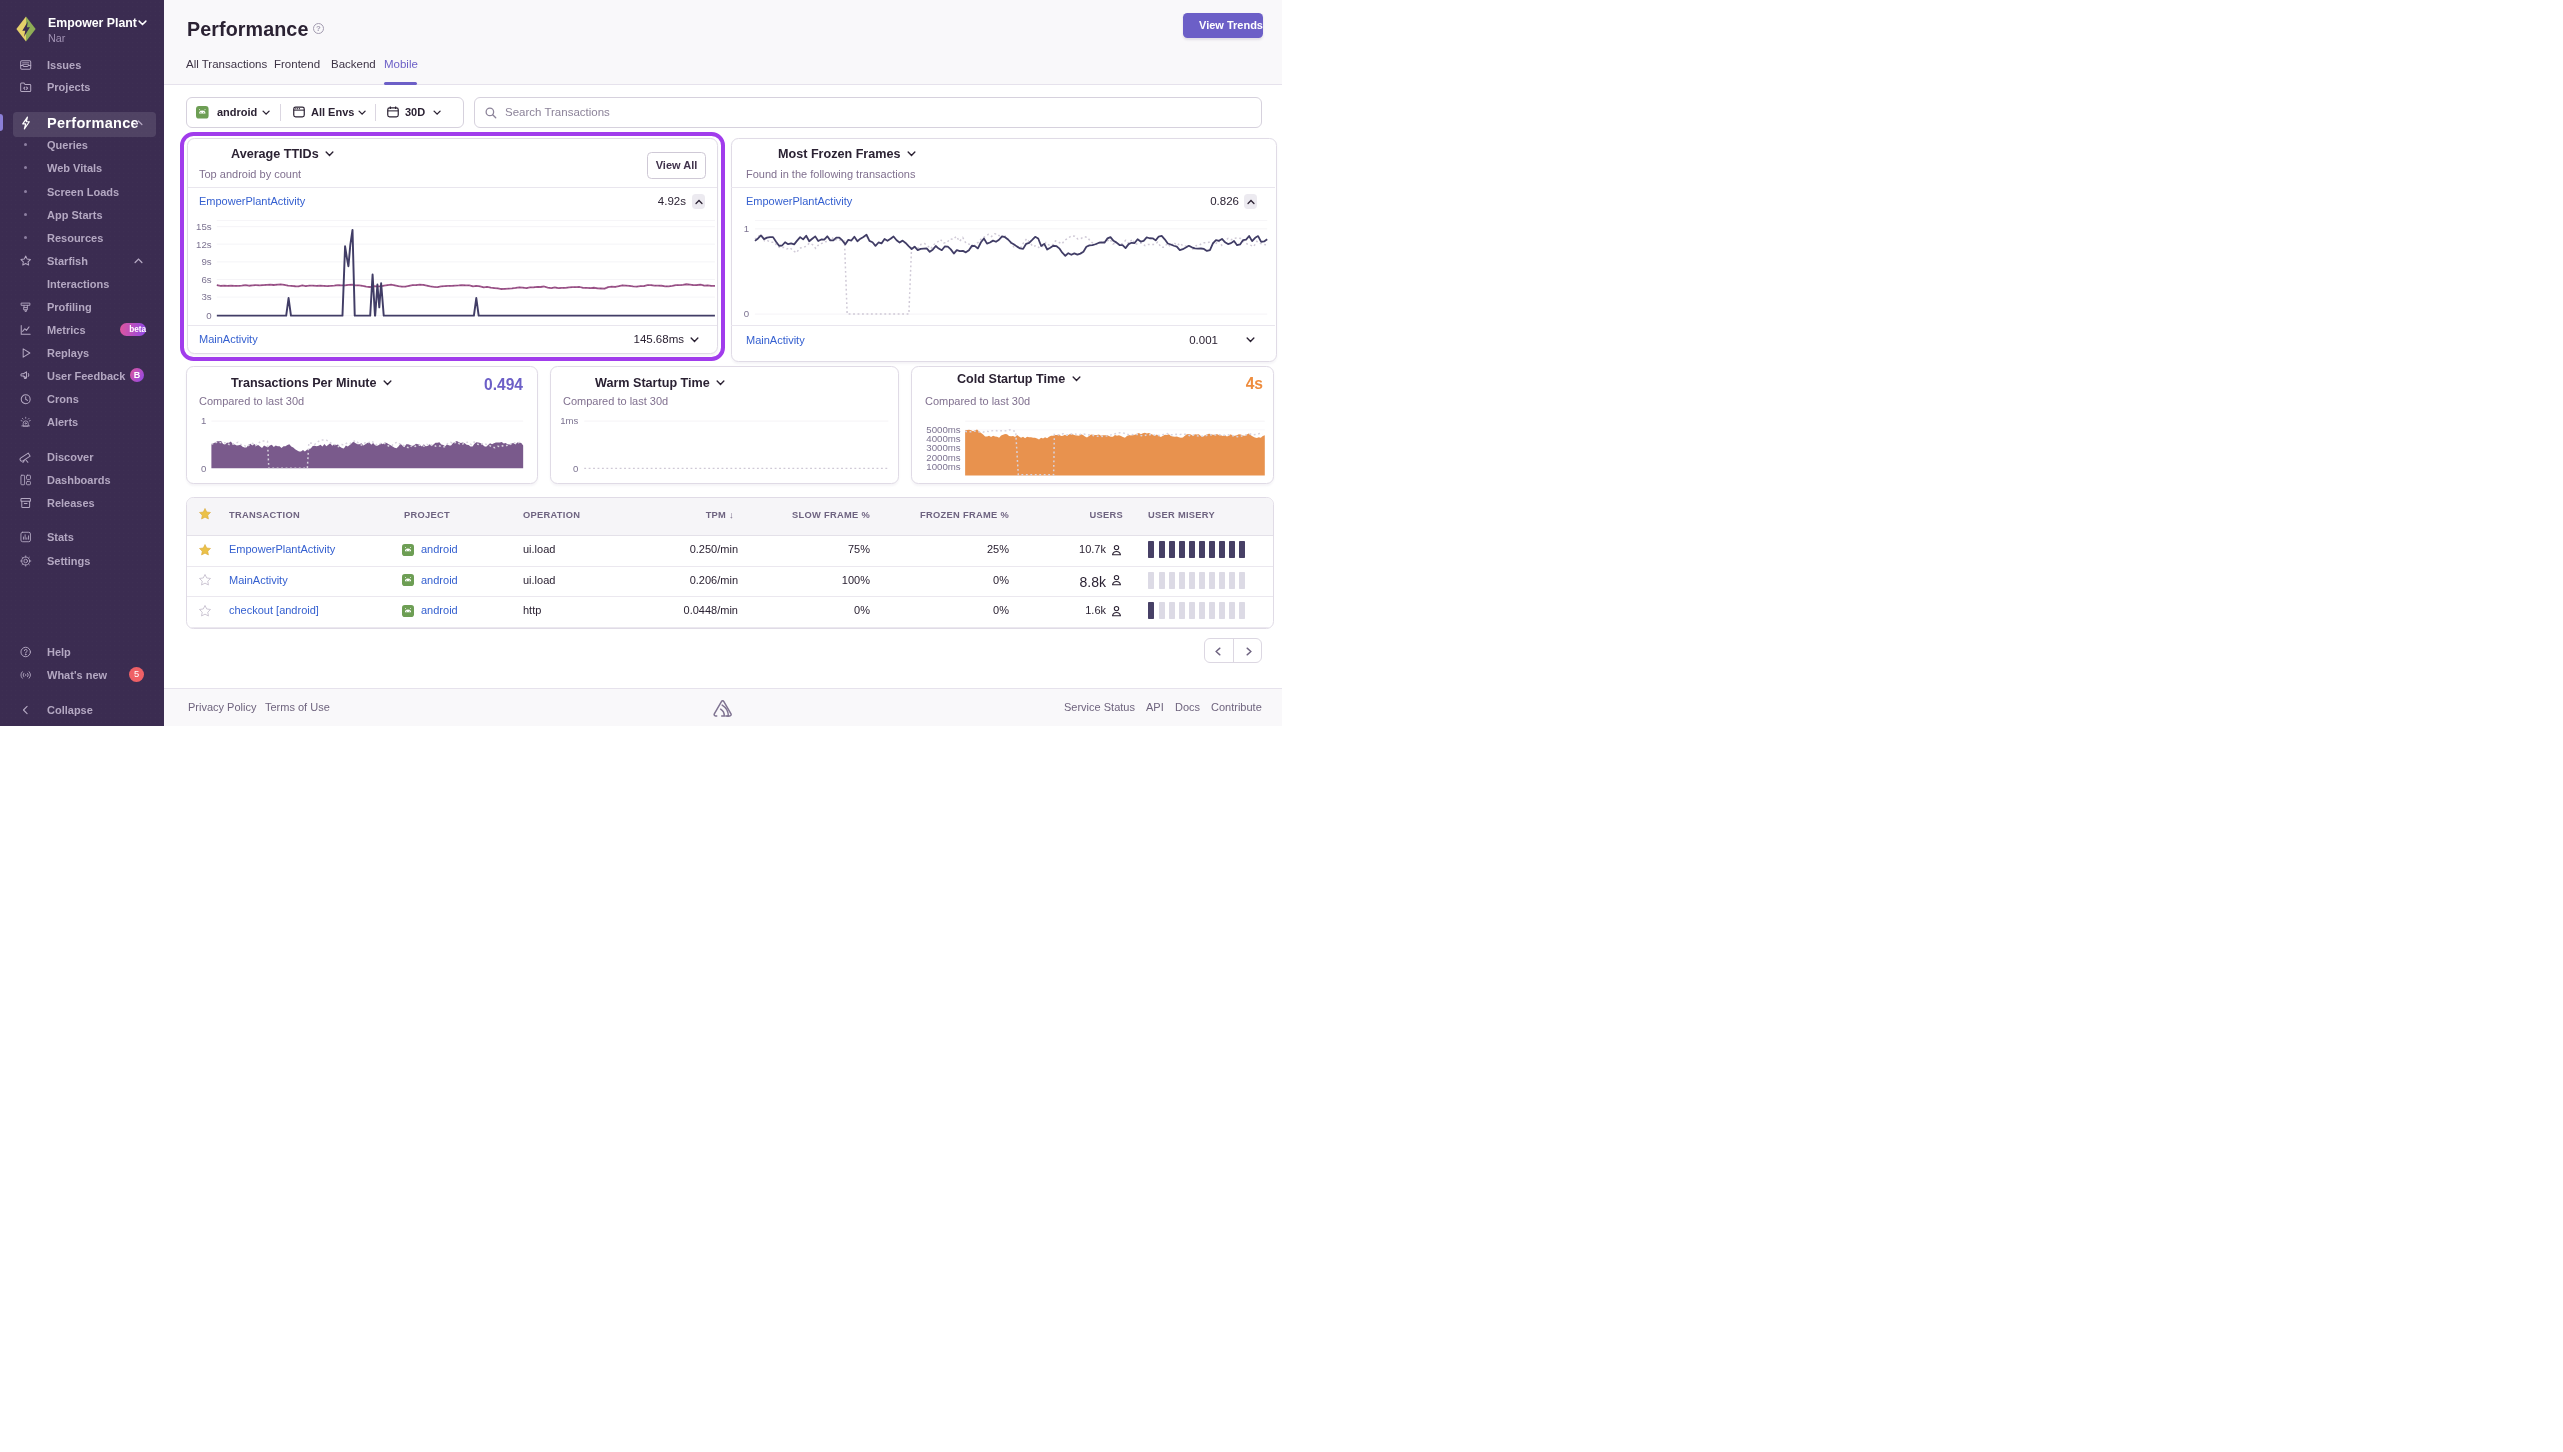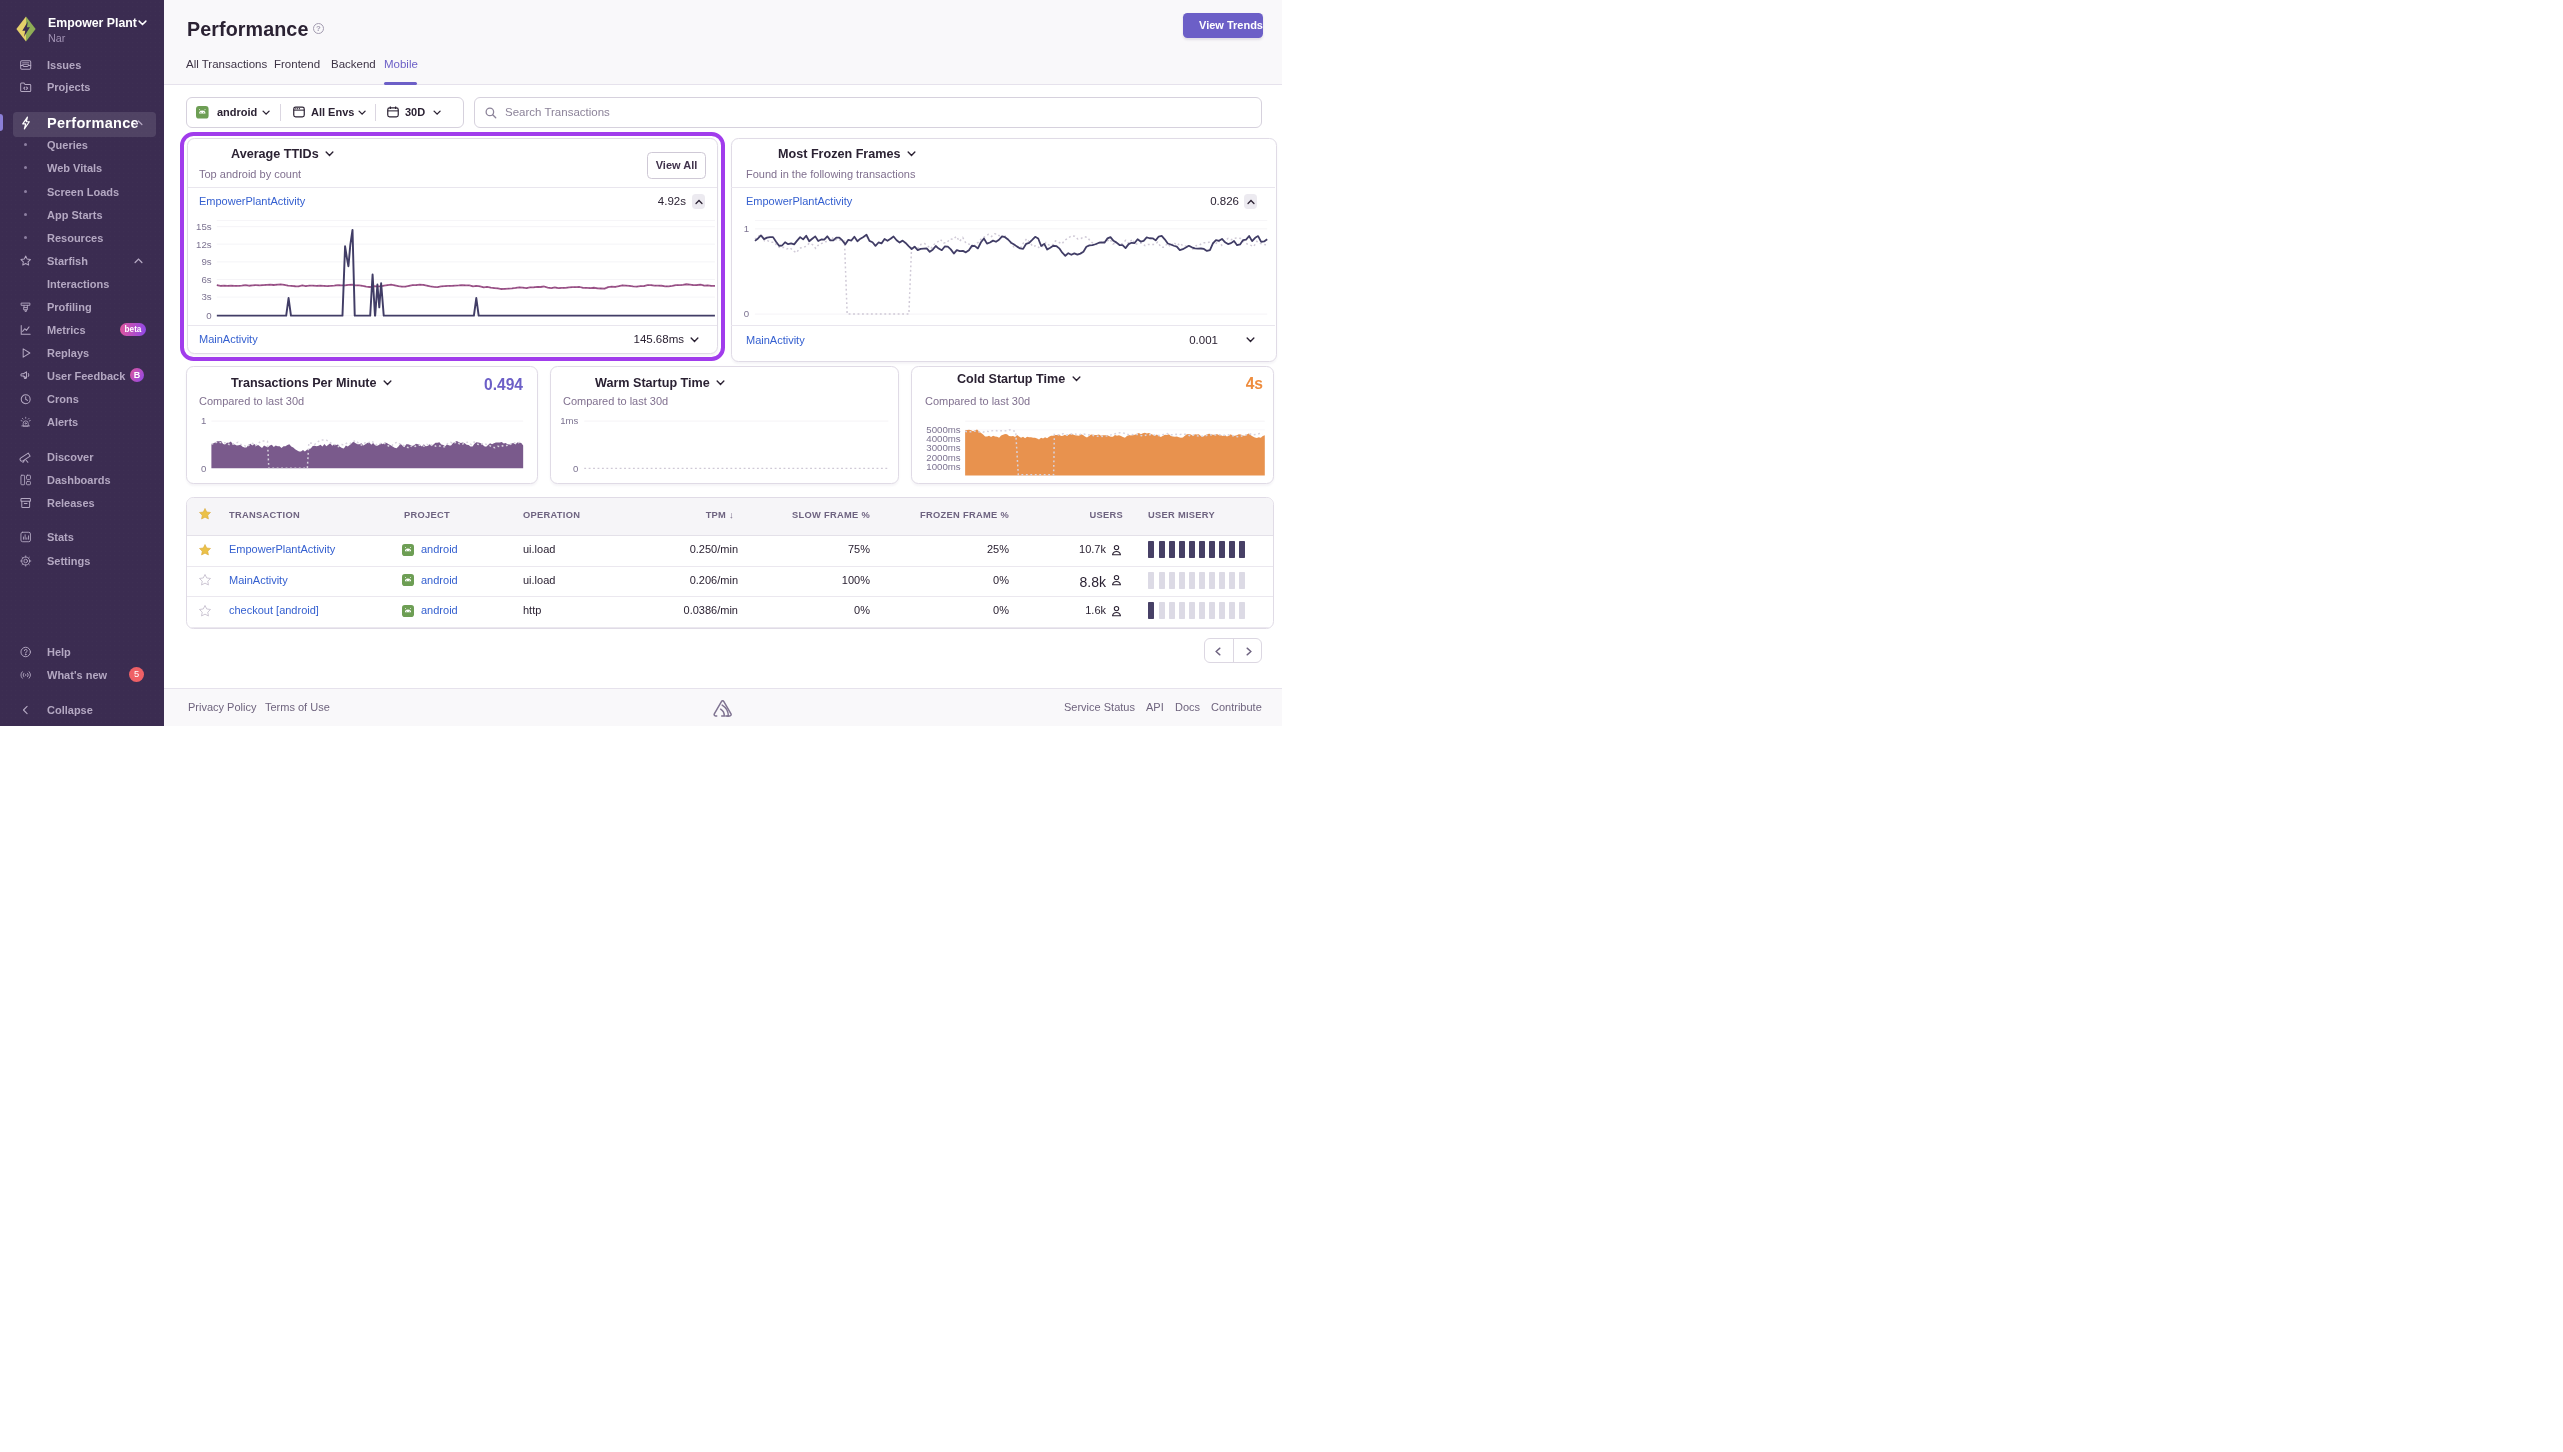--- a/index.html
+++ b/index.html
@@ -13,21 +13,21 @@
 .sb-title { position:absolute; left:48px; top:16.4px; color:#fff; font-size:12.3px; font-weight:bold; white-space:nowrap; }
 .sb-sub { position:absolute; left:48px; top:32px; color:#a192b3; font-size:10.8px; }
 .sb-item { position:absolute; left:0; width:164px; height:23px; }
 .sb-item .ico { position:absolute; left:19.3px; top:50%; transform:translateY(-50%); width:13.4px; height:13.4px; }
 .sb-item .lbl { position:absolute; left:47px; top:50%; transform:translateY(-50%); color:#b4a8c2; font-size:11px; white-space:nowrap;font-weight:bold; }
 .sb-item .dot { position:absolute; left:24px; top:50%; width:3px; height:3px; margin-top:-1.5px; border-radius:50%; background:#8d7fa1; }
 .sb-item .chev { position:absolute; right:21px; top:50%; transform:translateY(-50%); }
 .sb-active { position:absolute; left:12.6px; width:143px; height:25px; background:rgba(255,255,255,0.11); border-radius:3.7px; }
 .sb-accent { position:absolute; left:0; width:3px; height:17px; border-radius:0 3px 3px 0; background:#8b7fd7; }
 .badge-beta { position:absolute; left:120px; width:26px; height:13.4px; border-radius:6.7px; background:linear-gradient(95deg,#e0569d,#8e48e8);
-  color:#fff; font-size:8.2px; font-weight:bold; text-align:center; line-height:13.4px; }
+  color:#fff; font-size:8.2px; font-weight:bold; text-align:right; line-height:13.4px; }
 .badge-b { position:absolute; left:130px; width:14px; height:14px; border-radius:50%; background:linear-gradient(120deg,#e0569d,#8e48e8);
   color:#fff; font-size:9px; font-weight:bold; text-align:center; line-height:14px; }
 .badge-5 { position:absolute; left:129px; width:15px; height:15px; border-radius:50%; background:#ef6066;
   color:#fff; font-size:9.3px; text-align:center; line-height:15px; }
 
 
 #hdrband { position:absolute; left:164px; top:0; width:1118px; height:85px; background:#f9f8fa; border-bottom:0.7px solid #e6e2ec; }
 #ptitle { position:absolute; left:187px; top:18px; font-size:19.7px; font-weight:bold; color:#2b2233; letter-spacing:0.1px; }
 #phelp { position:absolute; left:313px; top:23px; width:11px; height:11px; border:1.1px solid #a39cb0; border-radius:50%;
   color:#a39cb0; font-size:7.8px; font-weight:bold; text-align:center; line-height:9.3px; }
@@ -525,21 +525,21 @@
 <svg class="abs" style="left:402px;top:605px" width="12" height="12" viewBox="0 0 17 17">
       <rect width="17" height="17" rx="4" fill="#6d9e54"></rect>
       <path d="M4.2 10.2 a4.3 4 0 0 1 8.6 0 z" fill="#fff"></path>
       <line x1="5.6" y1="5.8" x2="4.4" y2="4.2" stroke="#fff" stroke-width="1"></line>
       <line x1="11.4" y1="5.8" x2="12.6" y2="4.2" stroke="#fff" stroke-width="1"></line>
       <circle cx="6.6" cy="8.7" r="0.7" fill="#6d9e54"></circle>
       <circle cx="10.4" cy="8.7" r="0.7" fill="#6d9e54"></circle>
     </svg>
 <div class="abs" style="left:421px;top:604px;font-size:11px;color:#3560d0">android</div>
 <div class="abs" style="left:523px;top:604px;font-size:11px;color:#2b2233">http</div>
-<div class="abs right" style="left:639px;top:604px;width:99px;font-size:11px;color:#2b2233">0.0386/min</div>
+<div class="abs right" style="left:639px;top:604px;width:99px;font-size:11px;color:#2b2233">0.0448/min</div>
 <div class="abs right" style="left:773px;top:604px;width:97px;font-size:11px;color:#2b2233">0%</div>
 <div class="abs right" style="left:899px;top:604px;width:110px;font-size:11px;color:#2b2233">0%</div>
 <div class="abs right" style="left:1011px;top:604px;width:95px;font-size:11px;color:#2b2233">1.6k</div>
 <svg class="abs" style="left:1111px;top:605px" width="11" height="12" viewBox="0 0 16 17">
       <circle cx="8" cy="5" r="3.2" fill="none" stroke="#2b2233" stroke-width="1.5"></circle>
       <path d="M2.2 15.5a5.9 5.9 0 0 1 11.6 0z" fill="none" stroke="#2b2233" stroke-width="1.5" stroke-linejoin="round"></path>
     </svg>
 <div class="abs" style="left:1148px;top:602px;width:6.3px;height:17px;background:#474066;border-radius:0.7px"></div>
     <div class="abs" style="left:1159px;top:602px;width:6.3px;height:17px;background:#dcdae5;border-radius:0.7px"></div>
     <div class="abs" style="left:1169px;top:602px;width:6.3px;height:17px;background:#dcdae5;border-radius:0.7px"></div>

